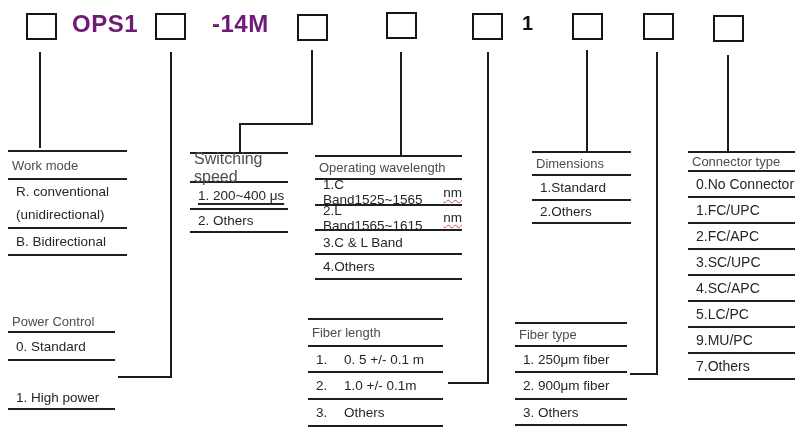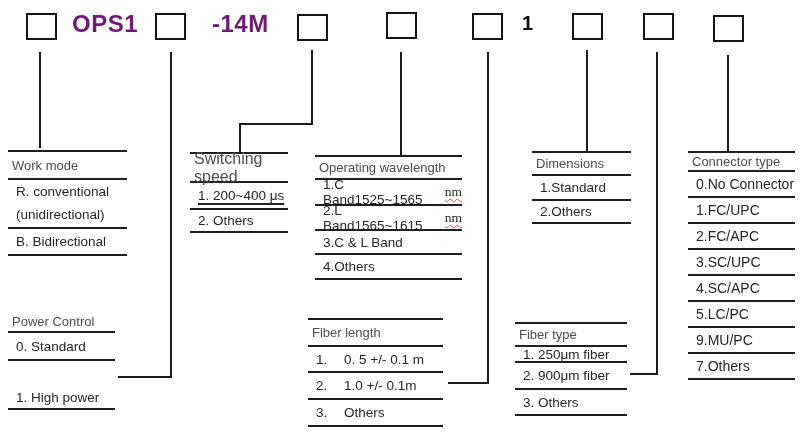--- a/index.html
+++ b/index.html
@@ -14,21 +14,21 @@
   
   .vline{position:absolute;width:2px;background:#1c1c1c;}
   .hline{position:absolute;height:2px;background:#1c1c1c;}
   
   .tbl{position:absolute;border-top:2px solid #1f1f1f;font-size:13.5px;}
   .tbl.no-top{border-top:none;}
   .tbl .hdr{display:flex;align-items:center;border-bottom:2px solid #1f1f1f;color:#4d4d4d;padding-left:4px;box-sizing:border-box;font-size:13px;}
   .tbl .row{display:flex;align-items:center;border-bottom:2px solid #1f1f1f;padding-left:8px;box-sizing:border-box;color:#262626;}
   .tbl .row.two-line{flex-direction:column;align-items:flex-start;justify-content:center;line-height:1.65;}
   .u-line{text-decoration:underline;text-underline-offset:3px;text-decoration-thickness:1.5px;}
-  .sp-red{text-decoration:underline wavy #d05050;text-decoration-thickness:1px;text-underline-offset:2px;margin-left:4px;font-family:Liberation Serif, serif;}
+  .sp-red{text-decoration:underline wavy #d05050;text-decoration-thickness:1px;text-underline-offset:2px;margin-left:4px;}
   .fl-num{display:inline-block;width:28px;}
   
   #tbl-work-mode{left:8px;top:150px;width:119px;}
   #tbl-work-mode .hdr{height:28px;}
   #tbl-work-mode .r1{height:49px;}
   #tbl-work-mode .r2{height:27px;}
   #tbl-switching-speed{left:190px;top:152px;width:98px;}
   #tbl-switching-speed .hdr{height:29px;font-size:16px;}
   #tbl-switching-speed .r1{height:27px;}
   #tbl-switching-speed .r2{height:23px;}
@@ -49,21 +49,21 @@
   #tbl-power-control .hdr{height:21px;}
   #tbl-power-control .r1{height:28px;}
   #tbl-power-control .r2{height:24px;margin-top:25px;}
   #tbl-fiber-length{left:308px;top:318px;width:135px;}
   #tbl-fiber-length .hdr{height:27px;}
   #tbl-fiber-length .r1{height:26px;}
   #tbl-fiber-length .r2{height:27px;}
   #tbl-fiber-length .r3{height:27px;}
   #tbl-fiber-type{left:515px;top:322px;width:112px;}
   #tbl-fiber-type .hdr{height:23px;}
-  #tbl-fiber-type .r1{height:16px;}
+  #tbl-fiber-type .r1{height:26px;}
   #tbl-fiber-type .r2{height:27px;}
   #tbl-fiber-type .r3{height:26px;}
 </style>
 </head>
 <body>
 
 <div id="canvas">
 
   <div class="code-box" style="left:26px;top:13px;"></div>
   <div class="big-label" style="left:72px;top:10px;">OPS1</div>

